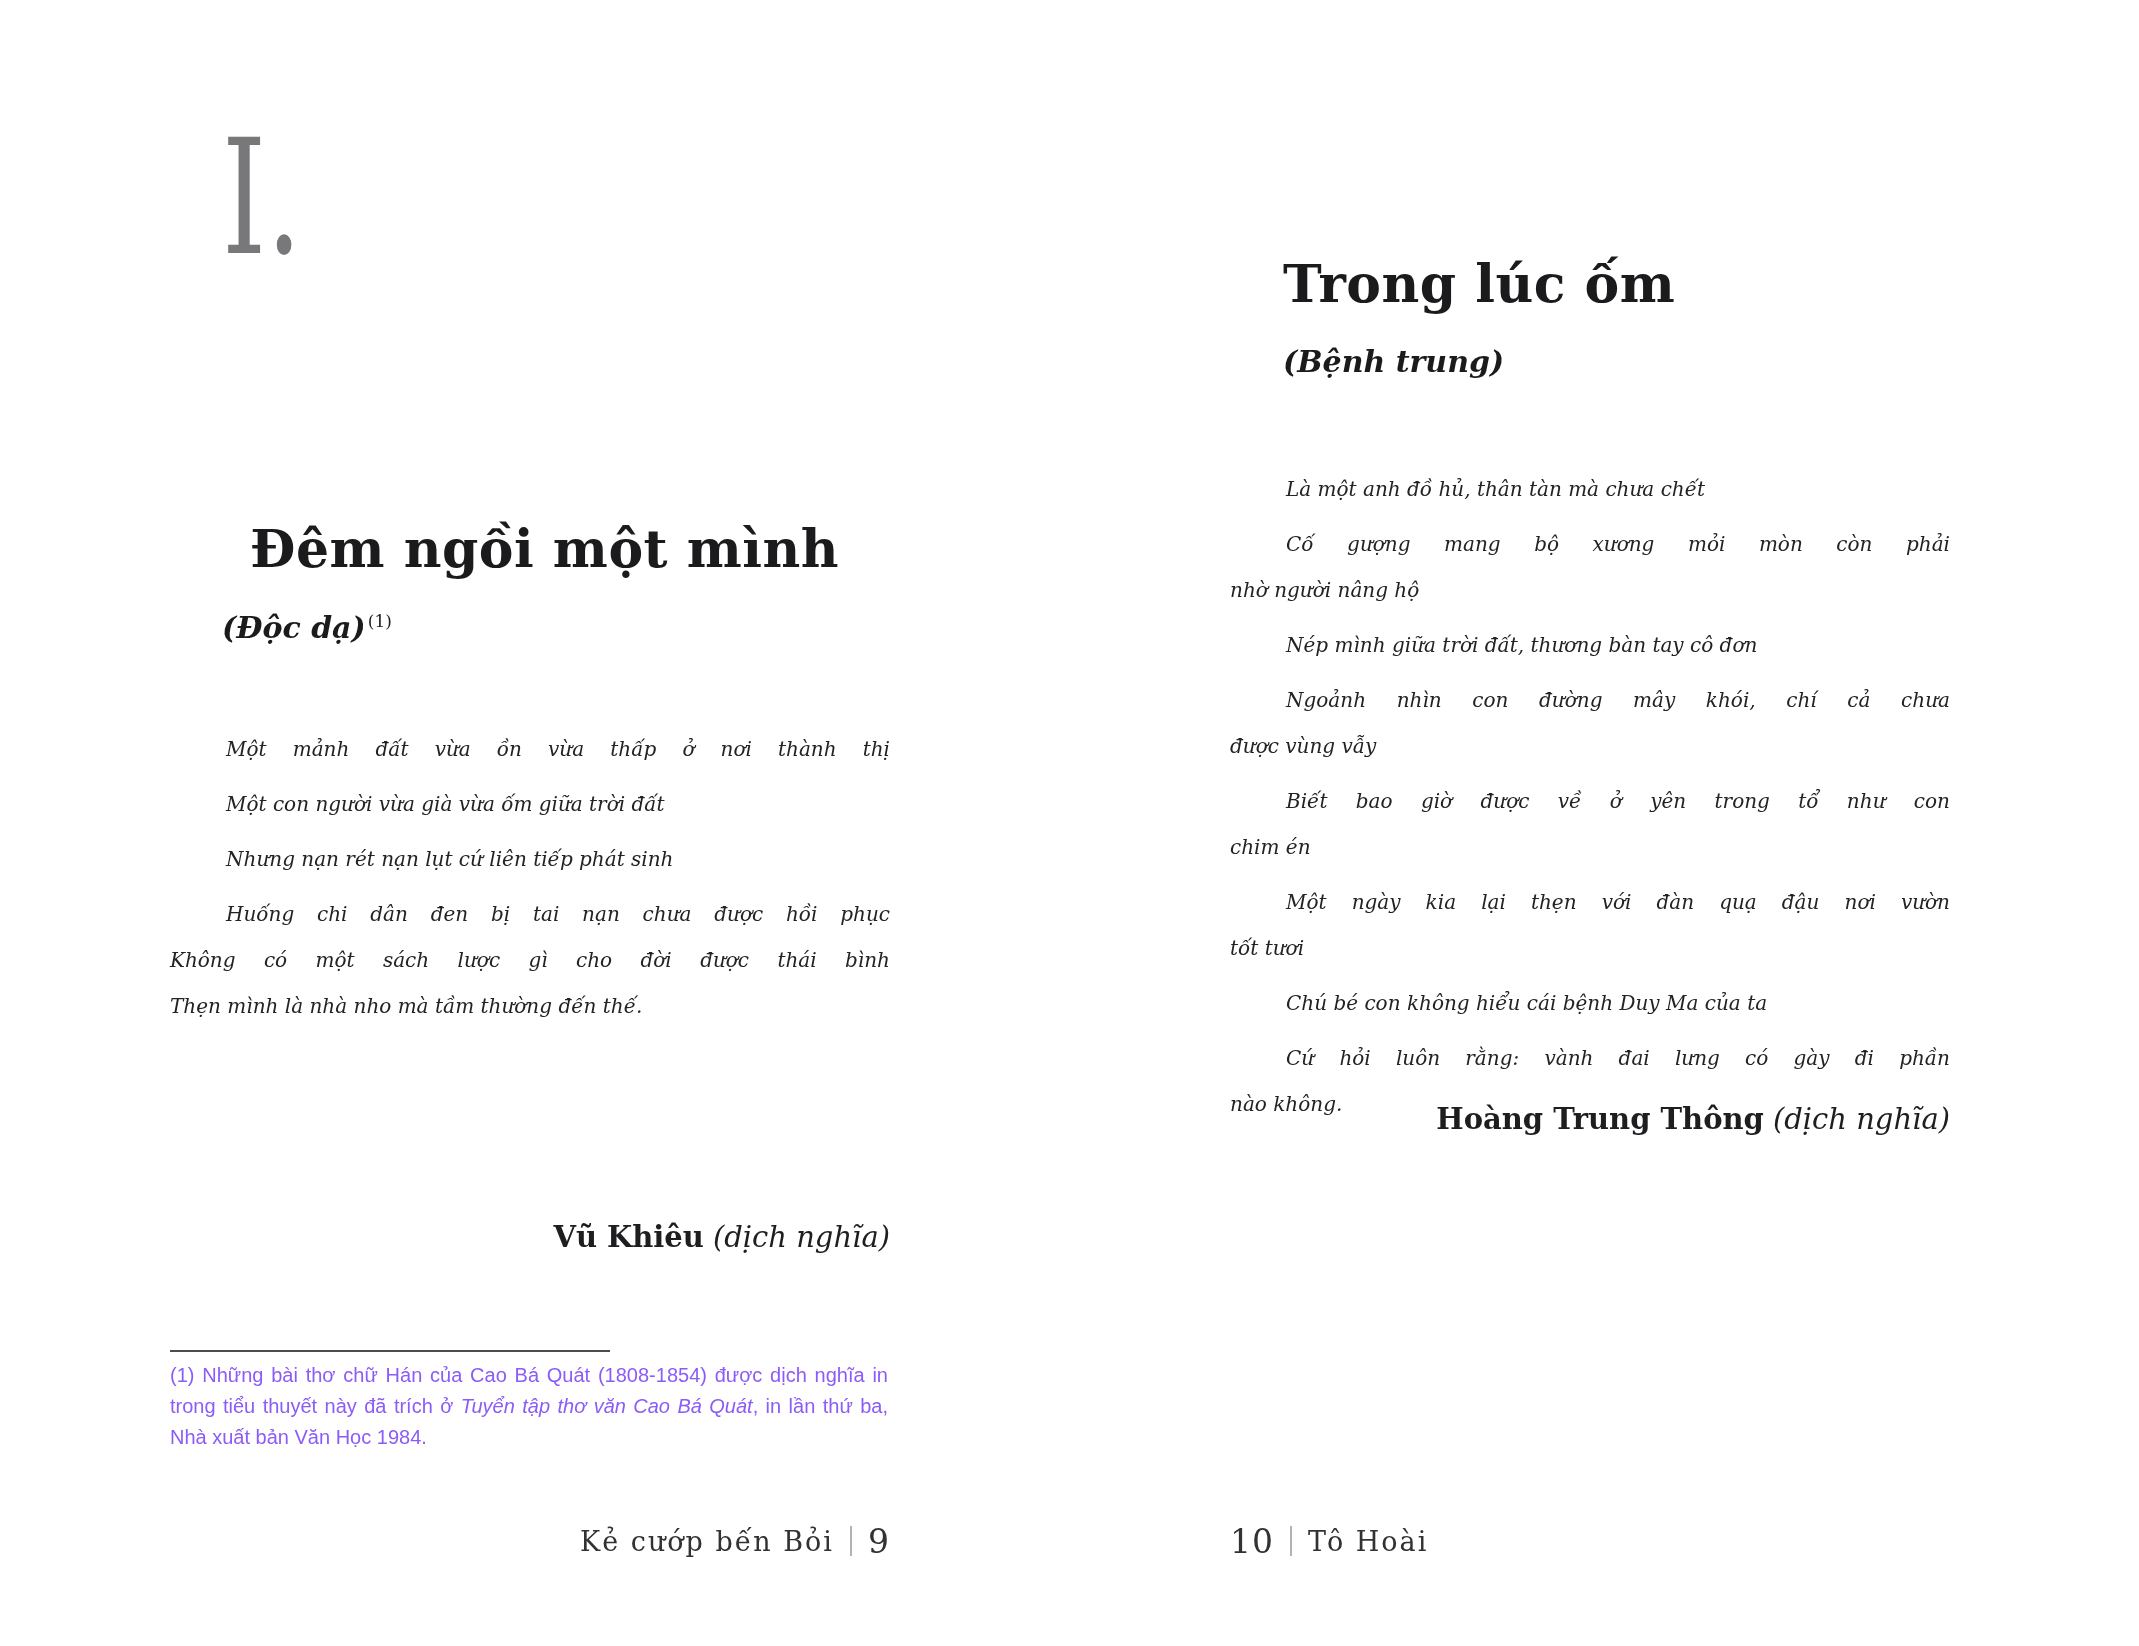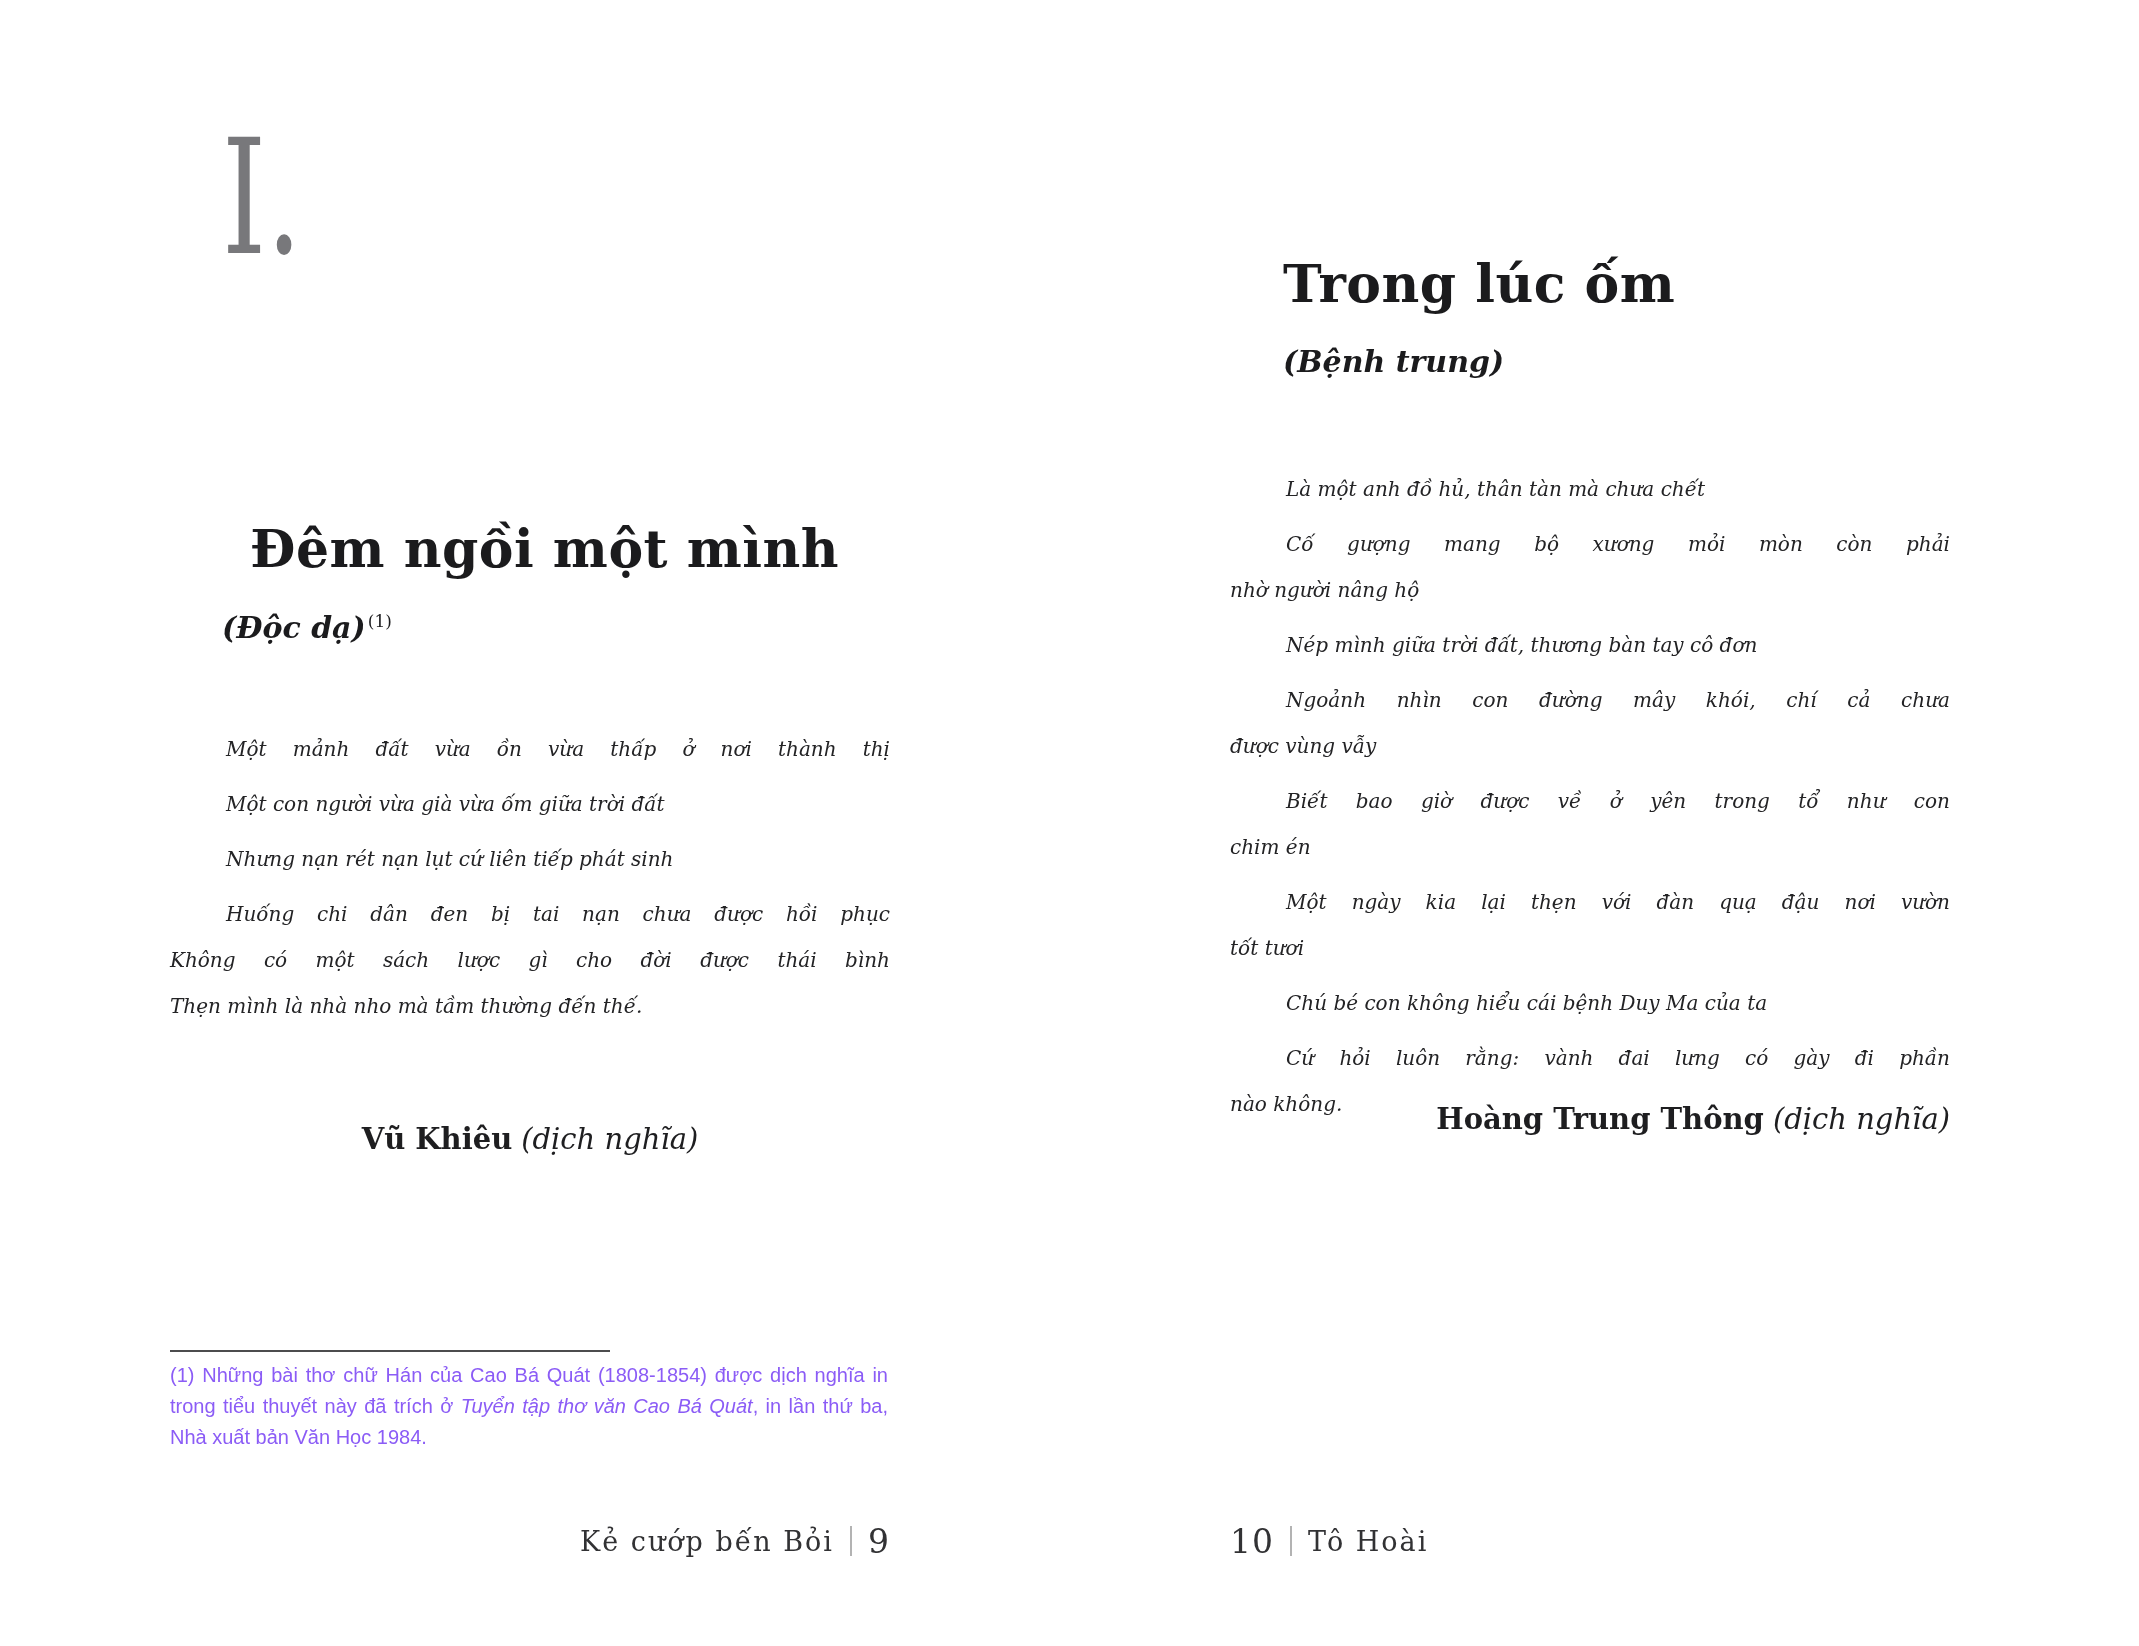--- a/index.html
+++ b/index.html
@@ -53,21 +53,21 @@
   .verse { margin:0 0 9px 0; }
   .poem-line { white-space:nowrap; }
   .poem-line.indent  { padding-left:56px; }
   .poem-line.justify { text-align:justify; text-align-last:justify; }
 
   
   .attribution {
     position:absolute; width:720px; text-align:right;
     font-size:29px; color:#1e1e20;
   }
-  .left-attribution  { left:170px; top:1122px;text-align:center; }
+  .left-attribution  { left:170px; top:1220px; }
   .right-attribution { left:1230px; top:1102px; }
   .attribution .name { font-weight:bold; }
   .attribution .role { font-style:italic; margin-left:9px; }
 
   
   .footnote-rule {
     position:absolute; left:170px; top:1350px; width:440px;
     border-top:2px solid #4c4c4e; height:0;
   }
   .footnote {

